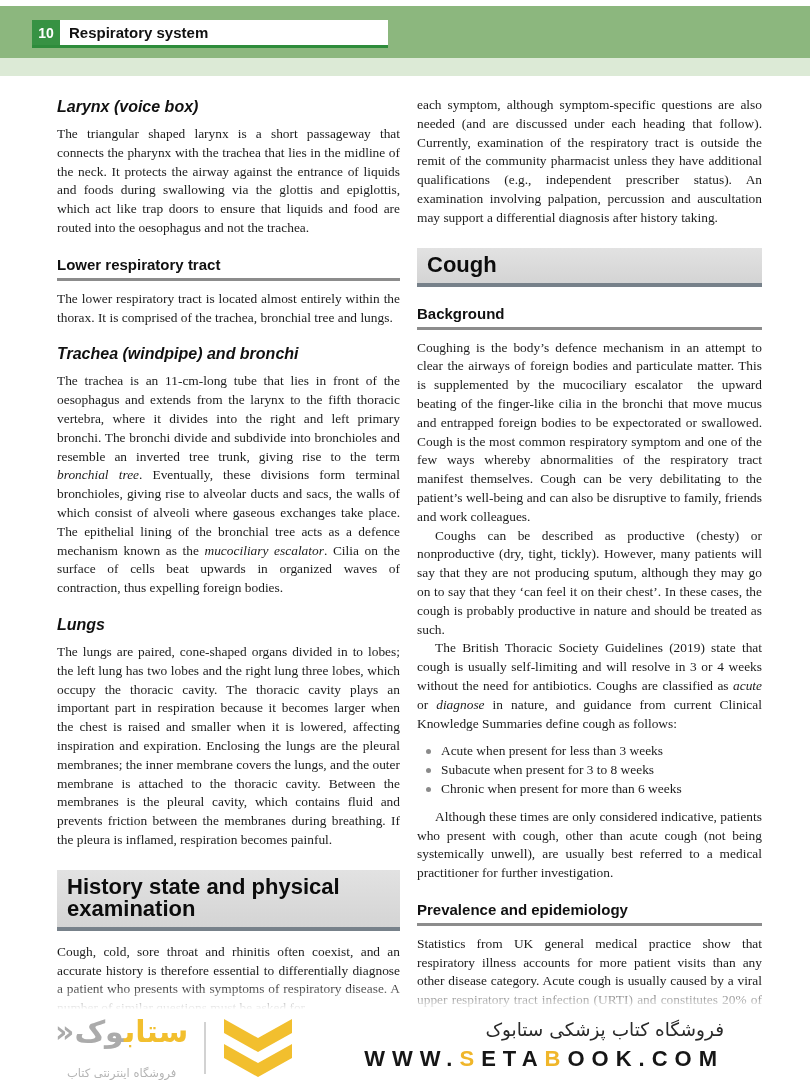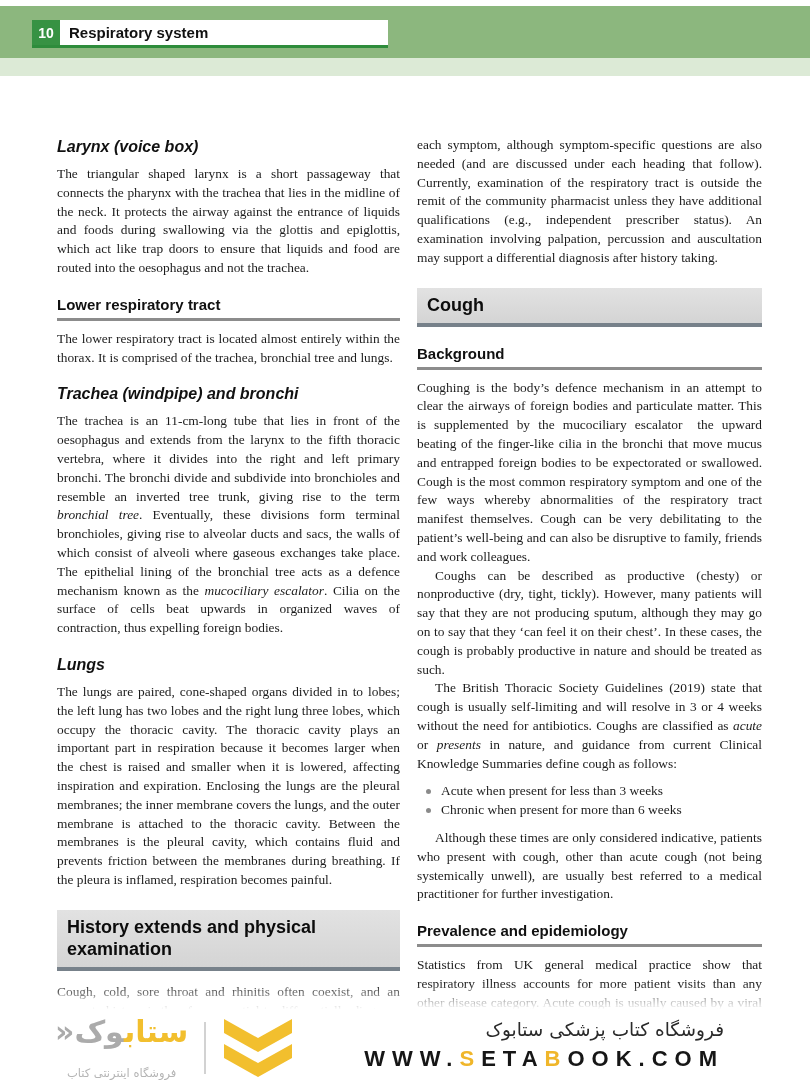--- a/index.html
+++ b/index.html
@@ -11,33 +11,33 @@
   .band-light{position:absolute;left:0;top:58px;width:810px;height:18px;background:#dcead6;}
   .chapter-tab{position:absolute;left:32px;top:20px;width:356px;height:25px;background:#ffffff;
                border-bottom:3px solid #2e8c3b;display:flex;align-items:stretch;z-index:3;}
   .chapter-num{width:28px;background:#379243;color:#ffffff;font-family:"Liberation Sans",sans-serif;
                font-weight:bold;font-size:14px;display:flex;align-items:center;justify-content:center;}
   .chapter-title{font-family:"Liberation Sans",sans-serif;font-weight:bold;font-size:15px;color:#111;
                  display:flex;align-items:center;padding-left:9px;}
 
   
   .columns{position:absolute;left:57px;top:96px;width:705px;height:916px;display:flex;gap:17px;overflow:hidden;}
-  .col{overflow:hidden;margin-top:40px;}
+  .col{overflow:hidden;}
   .col-left{width:343px;}
   .col-right{width:345px;}
 
   .body-text{font-size:13.4px;line-height:18.8px;text-align:justify;margin:0;}
   .indent{text-indent:1.35em;}
 
   .h-italic{font-family:"Liberation Sans",sans-serif;font-style:italic;font-weight:bold;
             font-size:16px;margin:18px 0 9px 0;color:#111;}
   .h-italic.first{margin-top:2px;}
   .h-sub{font-family:"Liberation Sans",sans-serif;font-weight:bold;font-size:15px;color:#111;
          border-bottom:3px solid #8c8c8c;padding-bottom:5px;margin:18px 0 9px 0;}
-  .h-section{font-family:"Liberation Sans",sans-serif;font-weight:bold;font-size:18px;color:#0c0c0c;
+  .h-section{font-family:"Liberation Sans",sans-serif;font-weight:bold;font-size:22px;color:#0c0c0c;
              background:linear-gradient(#e2e2e2,#d4d4d4);border-bottom:4px solid #77818a;
              padding:6px 10px 7px 10px;margin:20px 0 12px 0;line-height:22px;}
 
   ul.bullets{list-style:none;margin:9px 0 9px 0;padding:0 0 0 6px;}
   ul.bullets li{position:relative;padding-left:18px;font-size:13.4px;line-height:18.8px;}
   ul.bullets li .dot{position:absolute;left:3px;top:7px;width:5px;height:5px;border-radius:50%;background:#8a8a8a;}
 
   .page-fade{position:absolute;left:0;top:984px;width:810px;height:30px;
              background:linear-gradient(rgba(255,255,255,0),#ffffff 85%);z-index:4;pointer-events:none;}
 
@@ -76,36 +76,37 @@
 
       <div class="h-sub">Lower respiratory tract</div>
       <p class="body-text">The lower respiratory tract is located almost entirely within the thorax. It is comprised of the trachea, bronchial tree and lungs.</p>
 
       <div class="h-italic">Trachea (windpipe) and bronchi</div>
       <p class="body-text"><span>The trachea is an 11-cm-long tube that lies in front of the oesophagus and extends from the larynx to the fifth thoracic vertebra, where it divides into the right and left primary bronchi. The bronchi divide and subdivide into bronchioles and resemble an inverted tree trunk, giving rise to the term </span><i>bronchial tree</i><span>. Eventually, these divisions form terminal bronchioles, giving rise to alveolar ducts and sacs, the walls of which consist of alveoli where gaseous exchanges take place. The epithelial lining of the bronchial tree acts as a defence mechanism known as the </span><i>mucociliary escalator</i><span>. Cilia on the surface of cells beat upwards in organized waves of contraction, thus expelling foreign bodies.</span></p>
 
       <div class="h-italic">Lungs</div>
       <p class="body-text">The lungs are paired, cone-shaped organs divided in to lobes; the left lung has two lobes and the right lung three lobes, which occupy the thoracic cavity. The thoracic cavity plays an important part in respiration because it becomes larger when the chest is raised and smaller when it is lowered, affecting inspiration and expiration. Enclosing the lungs are the pleural membranes; the inner membrane covers the lungs, and the outer membrane is attached to the thoracic cavity. Between the membranes is the pleural cavity, which contains fluid and prevents friction between the membranes during breathing. If the pleura is inflamed, respiration becomes painful.</p>
 
-      <div class="h-section">History extends and physical examination</div>
+      <div class="h-section">History state and physical examination</div>
       <p class="body-text">Cough, cold, sore throat and rhinitis often coexist, and an accurate history is therefore essential to differentially diagnose a patient who presents with symptoms of respiratory disease. A number of similar questions must be asked for</p>
     </div>
 
     <div class="col col-right">
       <p class="body-text">each symptom, although symptom-specific questions are also needed (and are discussed under each heading that follow). Currently, examination of the respiratory tract is outside the remit of the community pharmacist unless they have additional qualifications (e.g., independent prescriber status). An examination involving palpation, percussion and auscultation may support a differential diagnosis after history taking.</p>
 
       <div class="h-section">Cough</div>
 
       <div class="h-sub">Background</div>
       <p class="body-text">Coughing is the body’s defence mechanism in an attempt to clear the airways of foreign bodies and particulate matter. This is supplemented by the mucociliary escalator  the upward beating of the finger-like cilia in the bronchi that move mucus and entrapped foreign bodies to be expectorated or swallowed. Cough is the most common respiratory symptom and one of the few ways whereby abnormalities of the respiratory tract manifest themselves. Cough can be very debilitating to the patient’s well-being and can also be disruptive to family, friends and work colleagues.</p>
       <p class="body-text indent">Coughs can be described as productive (chesty) or nonproductive (dry, tight, tickly). However, many patients will say that they are not producing sputum, although they may go on to say that they ‘can feel it on their chest’. In these cases, the cough is probably productive in nature and should be treated as such.</p>
-      <p class="body-text indent"><span>The British Thoracic Society Guidelines (2019) state that cough is usually self-limiting and will resolve in 3 or 4 weeks without the need for antibiotics. Coughs are classified as </span><i>acute</i><span> or </span><i>presents</i><span> in nature, and guidance from current Clinical Knowledge Summaries define cough as follows:</span></p>
+      <p class="body-text indent"><span>The British Thoracic Society Guidelines (2019) state that cough is usually self-limiting and will resolve in 3 or 4 weeks without the need for antibiotics. Coughs are classified as </span><i>acute</i><span> or </span><i>diagnose</i><span> in nature, and guidance from current Clinical Knowledge Summaries define cough as follows:</span></p>
 
       <ul class="bullets">
         <li><span class="dot"></span><span>Acute when present for less than 3 weeks</span></li>
+        <li><span class="dot"></span><span>Subacute when present for 3 to 8 weeks</span></li>
         <li><span class="dot"></span><span>Chronic when present for more than 6 weeks</span></li>
       </ul>
 
       <p class="body-text indent">Although these times are only considered indicative, patients who present with cough, other than acute cough (not being systemically unwell), are usually best referred to a medical practitioner for further investigation.</p>
 
       <div class="h-sub">Prevalence and epidemiology</div>
       <p class="body-text">Statistics from UK general medical practice show that respiratory illness accounts for more patient visits than any other disease category. Acute cough is usually caused by a viral upper respiratory tract infection (URTI) and constitutes 20% of consultations. This translates to 12 million GP visits per year and represents the largest single cause of primary care consultation. These data are echoed elsewhere; for example,</p>
     </div>
   </div>
 

